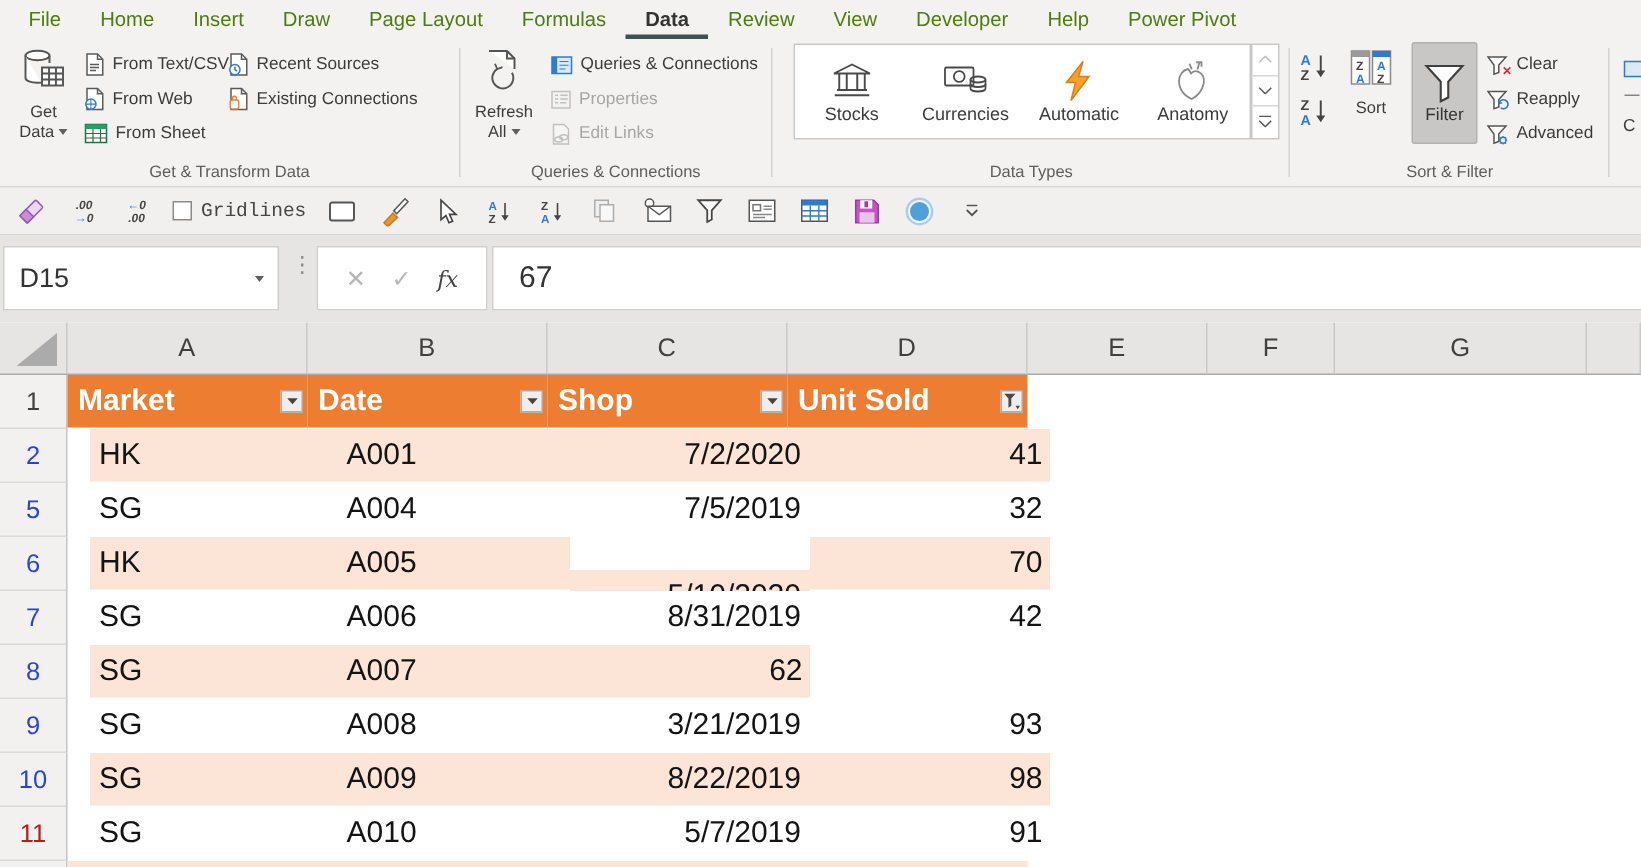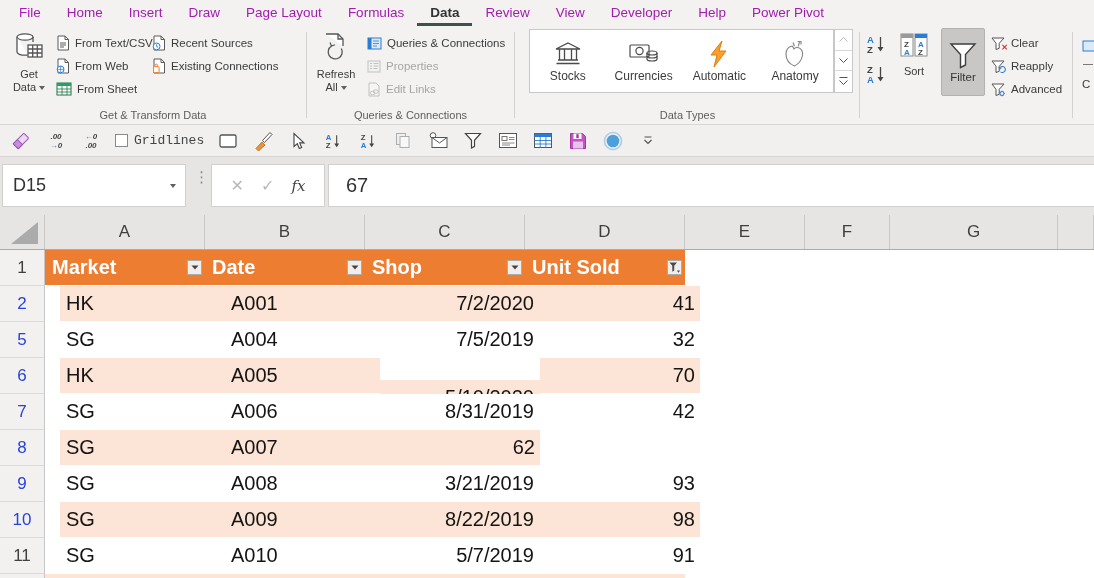--- a/index.html
+++ b/index.html
@@ -1,21 +1,21 @@
 <!DOCTYPE html>
 <html><head>
 <meta charset="utf-8">
 <style>
   *{box-sizing:border-box;margin:0;padding:0;}
   html,body{width:1094px;height:578px;}
   body{position:relative;overflow:hidden;background:#fff;font-family:"Liberation Sans",sans-serif;-webkit-font-smoothing:antialiased;}
 
   
   .menubar{height:26px;background:#F3F2F1;display:flex;align-items:stretch;padding-left:6px;}
-  .tab{padding:5px 13px 4px;font-size:13.5px;color:#a21caf;border-bottom:3px solid transparent;white-space:nowrap;}
+  .tab{padding:5px 13px 4px;font-size:13.5px;color:#4d7c0f;border-bottom:3px solid transparent;white-space:nowrap;}
   .tab.act{font-weight:700;color:#333;border-bottom-color:#3E5151;}
 
   
   .ribbon{height:99px;background:#F3F2F1;position:relative;border-bottom:1px solid #D8D6D4;}
   .rgroup{position:absolute;top:0;height:98px;}
   .glabel{position:absolute;bottom:3px;left:0;right:0;text-align:center;font-size:11px;color:#5F5D5B;white-space:nowrap;}
   .gsep{position:absolute;top:6px;height:86px;width:1px;background:#D4D2D0;}
   .bigbtn{position:absolute;display:flex;flex-direction:column;align-items:center;background:none;border:none;font-family:inherit;cursor:default;}
   .blbl{font-size:11px;color:#3B3B3B;line-height:13px;text-align:center;white-space:nowrap;}
   .sbtn{position:absolute;display:flex;align-items:center;gap:5px;background:none;border:none;font-family:inherit;font-size:11.5px;color:#3B3B3B;height:20px;white-space:nowrap;cursor:default;}
@@ -303,20 +303,21 @@
     <div class="sbtn" style="left:130px;top:53px">
       <span class="funlbl">
         <svg width="15" height="15" viewBox="0 0 15 15">
             <path d="M1 2h12l-4.8 5.3v5L5 13.5V7.3z" fill="#fff" stroke="#555"></path>
             <circle cx="11" cy="11.5" r="2" fill="none" stroke="#2B7CD3"></circle>
             <path d="M11 8.7v1M11 13.3v1M8.2 11.5h1M12.8 11.5h1M9 9.5l.7.7M12.3 13l.7.7M13 9.5l-.7.7M9.7 13l-.7.7" stroke="#2B7CD3" stroke-width=".8"></path>
           </svg>
       </span>
       <span>Advanced</span>
     </div>
+    <div class="glabel">Sort &amp; Filter</div>
   </div>
   <div class="gsep" style="left:1072px"></div>
 
   <div class="rgroup" style="left:1078px;width:16px">
     <svg width="14" height="14" viewBox="0 0 14 14" style="position:absolute;left:4px;top:14px">
         <rect x="1" y="1" width="12" height="10" fill="#DCE9F7" stroke="#2B7CD3"></rect>
       </svg>
     <div style="position:absolute;left:5px;top:32px;font-size:10px;color:#555">—</div>
     <div style="position:absolute;left:4px;top:52px;font-size:11.5px;color:#3B3B3B">C</div>
   </div>
@@ -544,21 +545,21 @@
         <div class="c c3 plain" style="width: 160px;">93</div>
       </div>
       <div class="r">
         <div class="rn" style="color: rgb(39, 67, 217);">10</div>
         <div class="c c0 band" style="width: 160px;">SG</div>
         <div class="c c1 band" style="width: 160px;">A009</div>
         <div class="c c2 band" style="width: 160px;">8/22/2019</div>
         <div class="c c3 band" style="width: 160px;">98</div>
       </div>
       <div class="r">
-        <div class="rn" style="color: #404040;">11</div>
+        <div class="rn" style="color: #b91c1c;">11</div>
         <div class="c c0 plain" style="width: 160px;">SG</div>
         <div class="c c1 plain" style="width: 160px;">A010</div>
         <div class="c c2 plain" style="width: 160px;">5/7/2019</div>
         <div class="c c3 plain" style="width: 160px;">91</div>
       </div>
       <div class="r sliver">
         <div class="rn"></div>
         <div class="c band" style="width: 640px;"></div>
       </div>
     </div>

